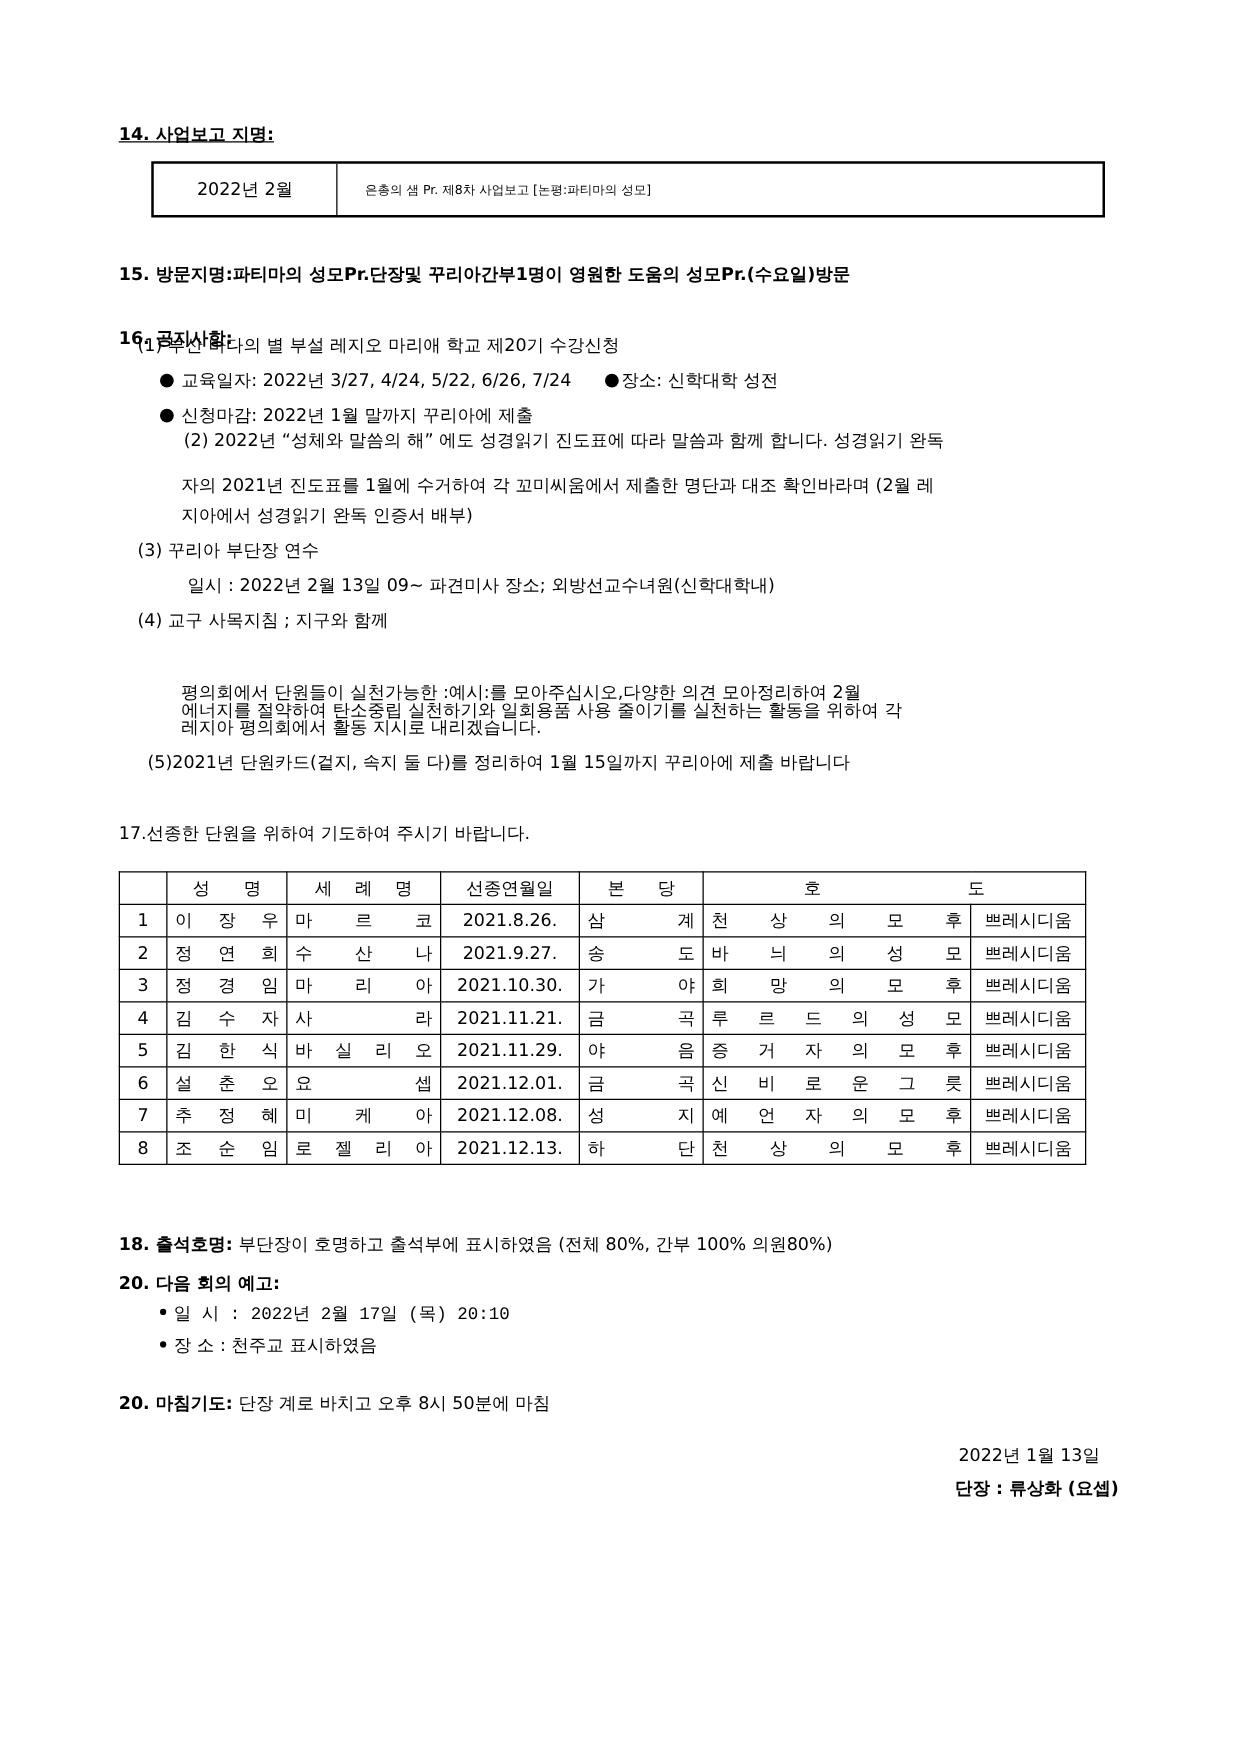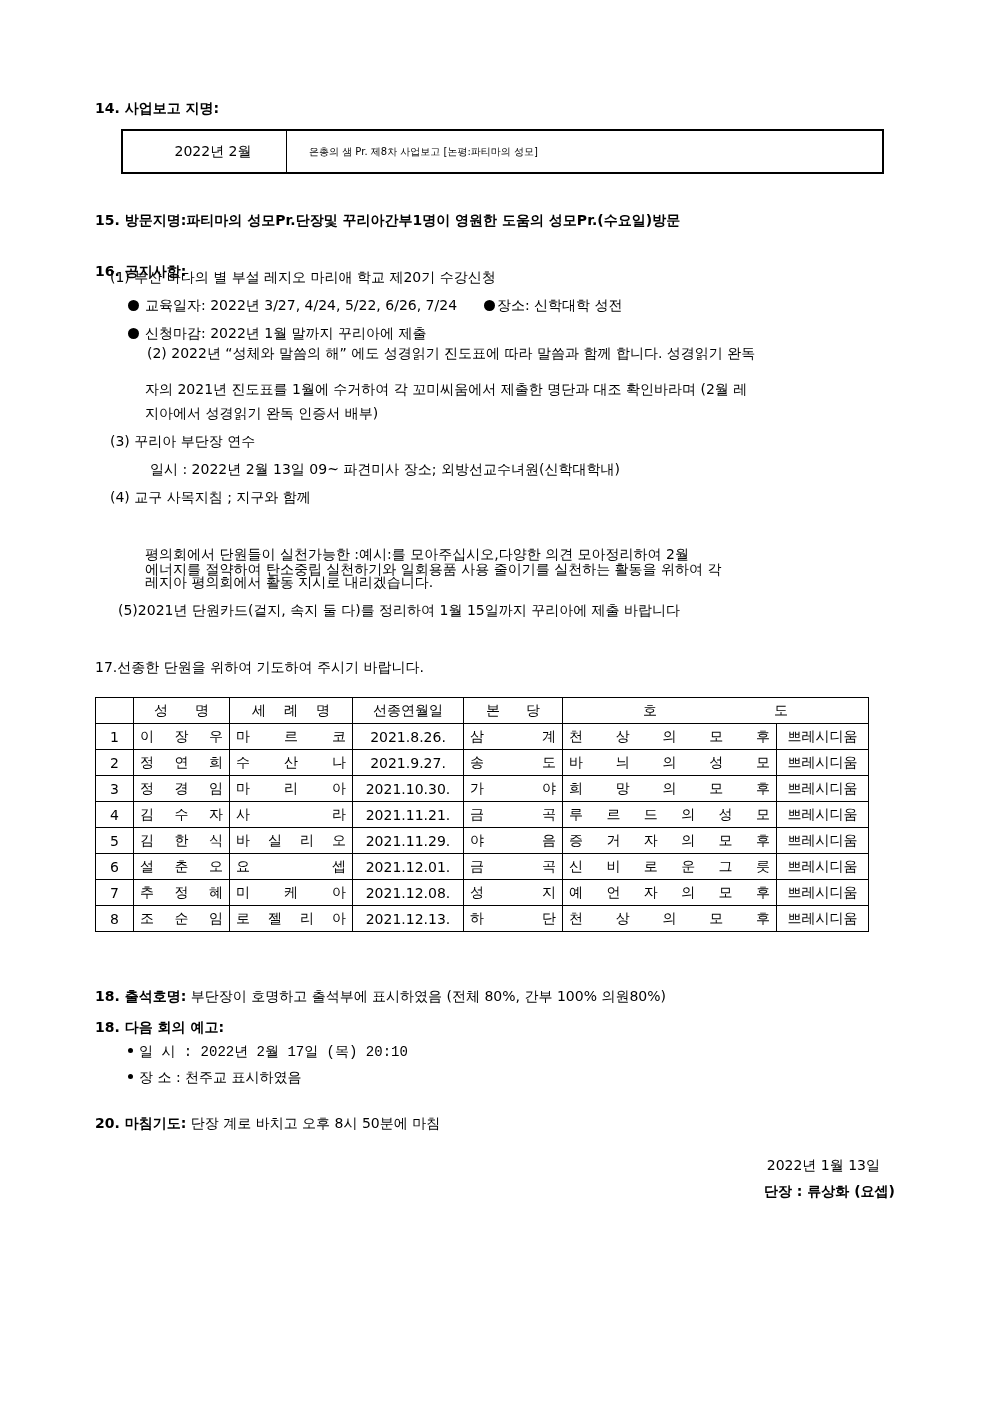--- a/index.html
+++ b/index.html
@@ -4,36 +4,36 @@
 <style>
   html, body { margin: 0; padding: 0; background: #ffffff; }
   body { width: 992px; height: 1403px; position: relative; overflow: hidden;
          font-family: "DejaVu Sans", sans-serif; color: #000; font-size: 14px; }
   .abs { position: absolute; white-space: nowrap; line-height: 18px; }
   .bold { font-weight: bold; }
   .sec-title { font-weight: bold; }
   .box14 { position: absolute; left: 121px; top: 129px; width: 759px; height: 41px;
            border: 2px solid #000; display: flex; }
   .box14 .c1 { width: 146px; border-right: 1px solid #000; display: flex; align-items: center;
-               justify-content: center; font-size: 14px; padding-left: 17px; }
+               justify-content: center; font-size: 14px; }
   .box14 .c2 { flex: 1; display: flex; align-items: center; padding-left: 22px; font-size: 10px; }
   table.members { position: absolute; left: 95px; top: 697px; border-collapse: collapse;
                   font-size: 14px; }
   table.members td { border: 1px solid #000; height: 25px; padding: 0; text-align: center;
                      white-space: nowrap; }
   .spread { display: flex; justify-content: space-between; padding: 0 6px; }
   .bullet-dot { display: inline-block; width: 11px; height: 11px; border-radius: 50%;
                 background: #000; margin-right: 6px; vertical-align: -1px; }
   .small-dot { display: inline-block; width: 5px; height: 5px; border-radius: 50%;
                background: #000; margin-right: 6px; vertical-align: 3px; }
 </style>
 </head>
 <body>
 
-<div class="abs sec-title" style="left:95px; top:99px;">14. 사업보고 지명:</div>
+<div class="abs sec-title" style="left:95px; top:99px;text-decoration:underline;">14. 사업보고 지명:</div>
 <div class="box14">
   <div class="c1">2022년 2월</div>
   <div class="c2">은총의 샘 Pr. 제8차 사업보고 [논평:파티마의 성모]</div>
 </div>
 
 <div class="abs sec-title" style="left:95px; top:211px;">15. 방문지명:파티마의 성모Pr.단장및 꾸리아간부1명이 영원한 도움의 성모Pr.(수요일)방문</div>
 
 <div class="abs sec-title" style="left:95px; top:240px;margin-top:22px;">16. 공지사항:</div>
 <div class="abs" style="left:110px; top:268px;">(1) 부산 바다의 별 부설 레지오 마리애 학교 제20기 수강신청</div>
 <div class="abs" style="left:128px; top:296px;">
@@ -378,21 +378,21 @@
         <td>쁘레시디움</td>
       </tr>
     </tbody>
 </table>
 
 <div class="abs" style="left:95px; top:987px;">
   <span class="sec-title">18. 출석호명:</span>
   <span>부단장이 호명하고 출석부에 표시하였음 (전체 80%, 간부 100%  의원80%)</span>
 </div>
 
-<div class="abs sec-title" style="left:95px; top:1018px;">18. 다음 회의 예고:</div>
+<div class="abs sec-title" style="left:95px; top:1018px;">20. 다음 회의 예고:</div>
 <div class="abs" style="left:128px; top:1043px;font-family:Liberation Mono, monospace;">
   <span class="small-dot"></span><span>일 시 : 2022년 2월 17일 (목) 20:10</span>
 </div>
 <div class="abs" style="left:128px; top:1068px;">
   <span class="small-dot"></span><span>장 소 : 천주교 표시하였음</span>
 </div>
 
 <div class="abs" style="left:95px; top:1114px;">
   <span class="sec-title">20. 마침기도:</span>
   <span>단장 계로 바치고 오후 8시 50분에 마침</span>

